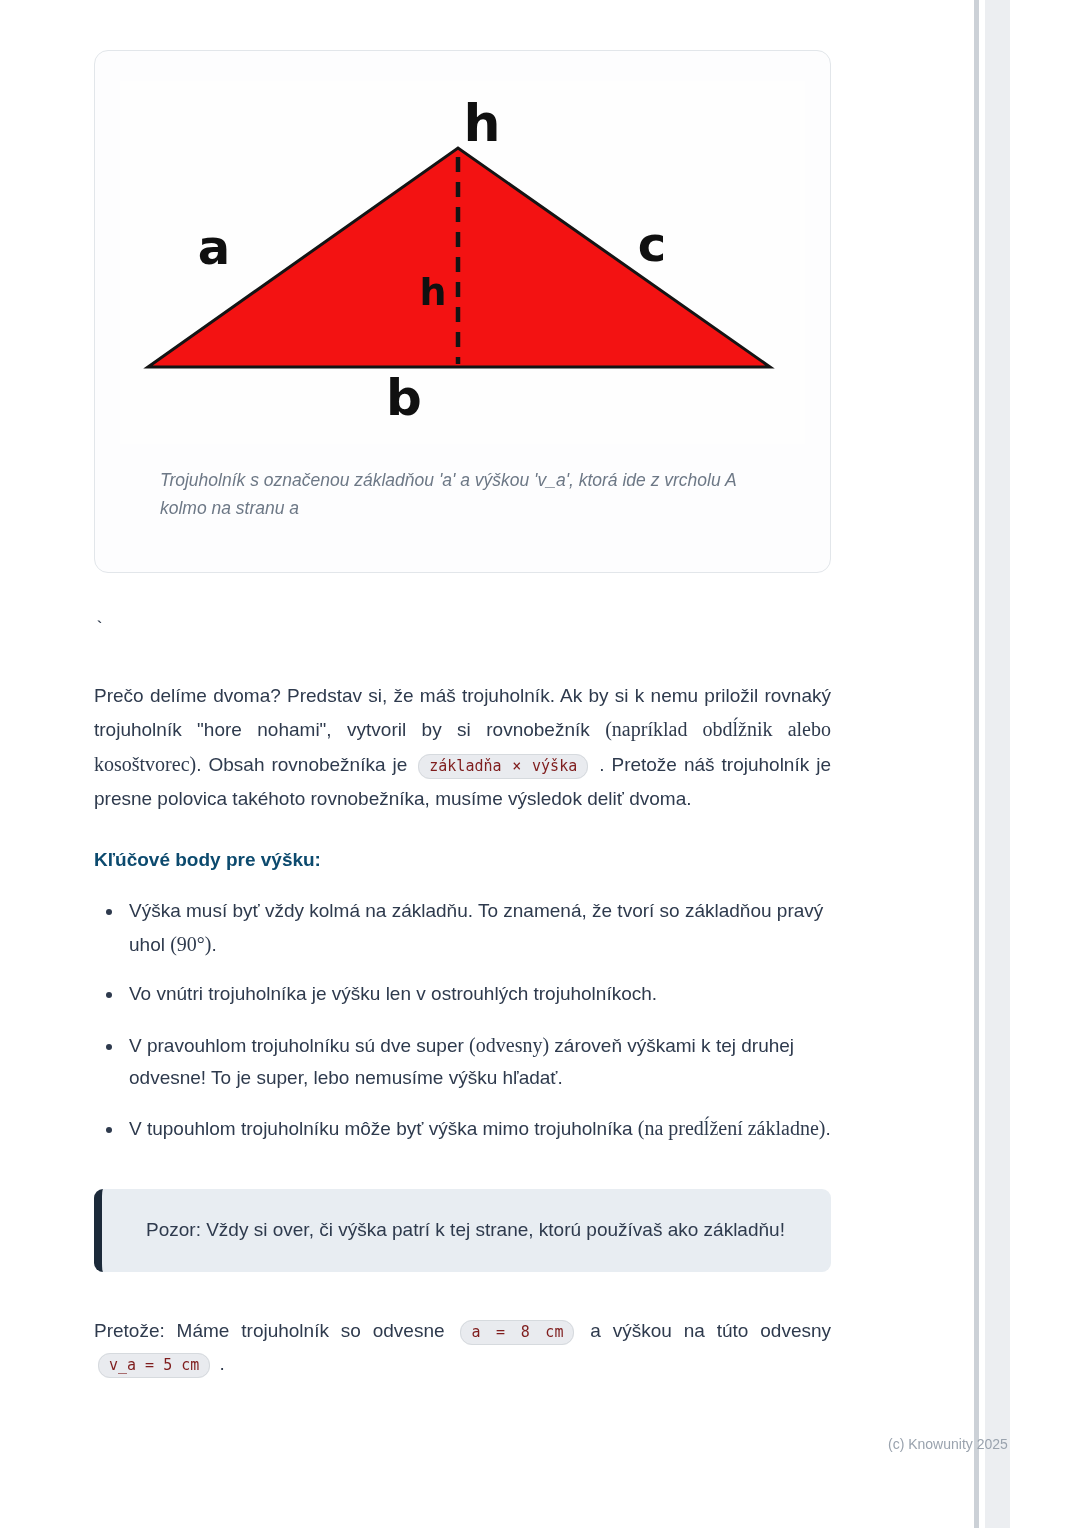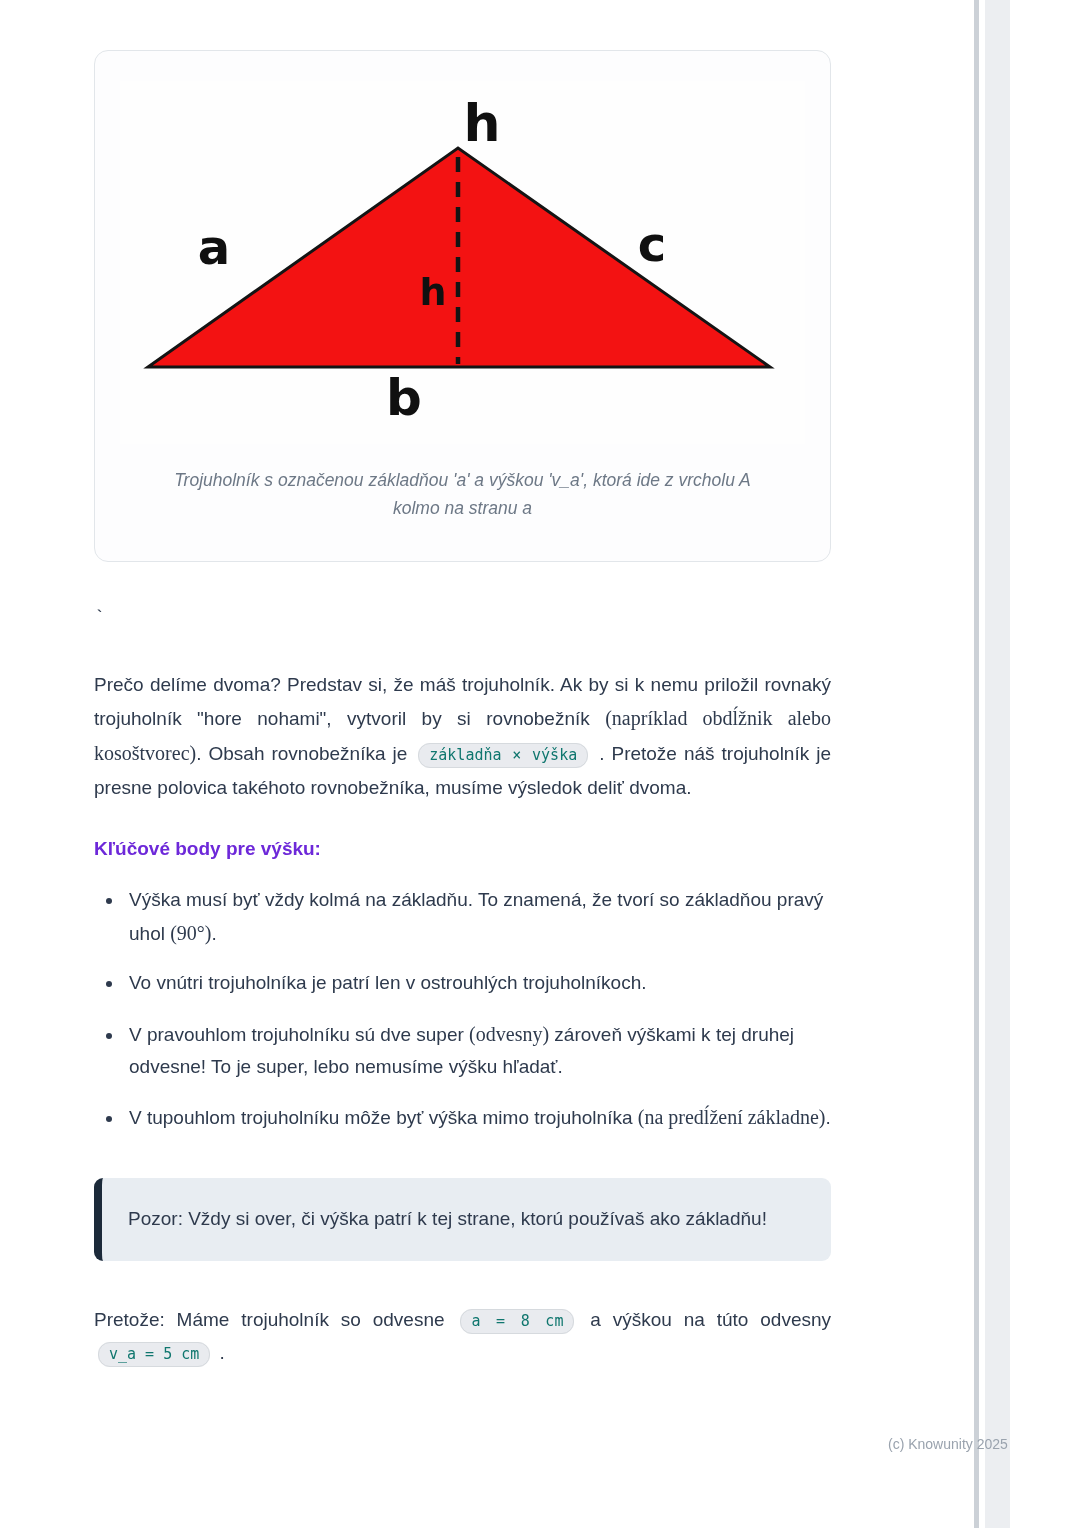--- a/index.html
+++ b/index.html
@@ -20,55 +20,54 @@
     background: #fdfdfe;
     padding: 30px 25px 26px;
     margin-bottom: 46px;
   }
   .figure-image { height: 363px; background: #fefefe; }
   .figure-image svg { display: block; width: 100%; height: 100%; }
   .tri-label { font-family: "DejaVu Sans", sans-serif; font-weight: bold; fill: #101010; }
   .figure-caption {
     font-style: italic;
     color: #6d7886;
-    text-align: center;
     font-size: 17.5px;
     line-height: 1.6;
-    margin: 22px 40px 13px;
+    margin: 22px 40px 24px;
   }
 
   .stray { height: 26px; margin: 0 0 34px; font-family: "Liberation Mono", monospace; font-size: 18px; color: #2e3a4d; }
 
   .para { font-size: 19px; line-height: 1.74; text-align: justify; margin: 0 0 30px; }
   strong { font-weight: normal; }
 
-  .subheading { font-size: 19px; font-weight: bold; margin: 34px 0 24px; color: #6d28d9; }
+  .subheading { font-size: 19px; font-weight: bold; margin: 34px 0 24px; color: #0c4a6e; }
 
   .bullets { margin: 0 0 44px; padding-left: 30px; list-style: disc; }
   .bullet { font-size: 19px; line-height: 1.7; margin-bottom: 17px; padding-left: 5px; }
 
   .callout {
     background: #e8edf2;
     border-left: 8px solid #1c2a3a;
     border-radius: 9px;
-    padding: 25px 26px;
+    padding: 25px 44px;
     margin: 0 0 42px;
     font-size: 19px;
     line-height: 1.7;
   }
 
   .code {
     font-family: "DejaVu Sans Mono", "Liberation Mono", monospace;
     font-size: 15px;
     background: #e9ebef;
     border: 1px solid #d6dade;
     border-radius: 12px;
     padding: 2px 10px 3px;
     margin: 0 4px;
-    color: #0f766e;
+    color: #7f1d1d;
     white-space: nowrap;
   }
   .math { font-family: "Liberation Serif", serif; font-size: 20px; }
 
   .footer-credit {
     position: absolute; left: 888px; top: 1436px;
     font-size: 14px; color: #9aa3ae; z-index: 5;
   }
   .vertical-divider {
     position: absolute; left: 974px; top: 0;
@@ -101,21 +100,21 @@
     </section>
 
     <div class="stray">`</div>
 
     <p class="para"><strong>Prečo delíme dvoma?</strong><span> Predstav si, že máš trojuholník. Ak by si k nemu priložil rovnaký trojuholník "hore nohami", vytvoril by si rovnobežník </span><span class="math">(napríklad obdĺžnik alebo kosoštvorec)</span><span>. Obsah rovnobežníka je </span><span class="code">základňa × výška</span><span> . Pretože náš trojuholník je presne polovica takéhoto rovnobežníka, musíme výsledok deliť dvoma.</span></p>
 
     <h3 class="subheading">Kľúčové body pre výšku:</h3>
 
     <ul class="bullets">
       <li class="bullet"><span>Výška musí byť vždy </span><strong>kolmá</strong><span> na základňu. To znamená, že tvorí so základňou pravý uhol </span><span class="math">(90°)</span><span>.</span></li>
-      <li class="bullet"><span>Vo </span><strong>vnútri</strong><span> trojuholníka je patrí len v ostrouhlých trojuholníkoch.</span></li>
+      <li class="bullet"><span>Vo </span><strong>vnútri</strong><span> trojuholníka je výšku len v ostrouhlých trojuholníkoch.</span></li>
       <li class="bullet"><span>V </span><strong>pravouhlom</strong><span> trojuholníku sú dve super </span><span class="math">(odvesny)</span><span> zároveň výškami k tej druhej odvesne! To je super, lebo nemusíme výšku hľadať.</span></li>
       <li class="bullet"><span>V </span><strong>tupouhlom</strong><span> trojuholníku môže byť výška mimo trojuholníka </span><span class="math">(na predĺžení základne)</span><span>.</span></li>
     </ul>
 
     <aside class="callout"><strong>Pozor</strong><span>: Vždy si over, či výška patrí k tej strane, ktorú používaš ako základňu!</span></aside>
 
     <p class="para"><strong>Pretože:</strong><span> Máme trojuholník so odvesne </span><span class="code">a = 8 cm</span><span> a výškou na túto odvesny </span><span class="code">v_a = 5 cm</span><span> .</span></p>
 
   </main>
 

